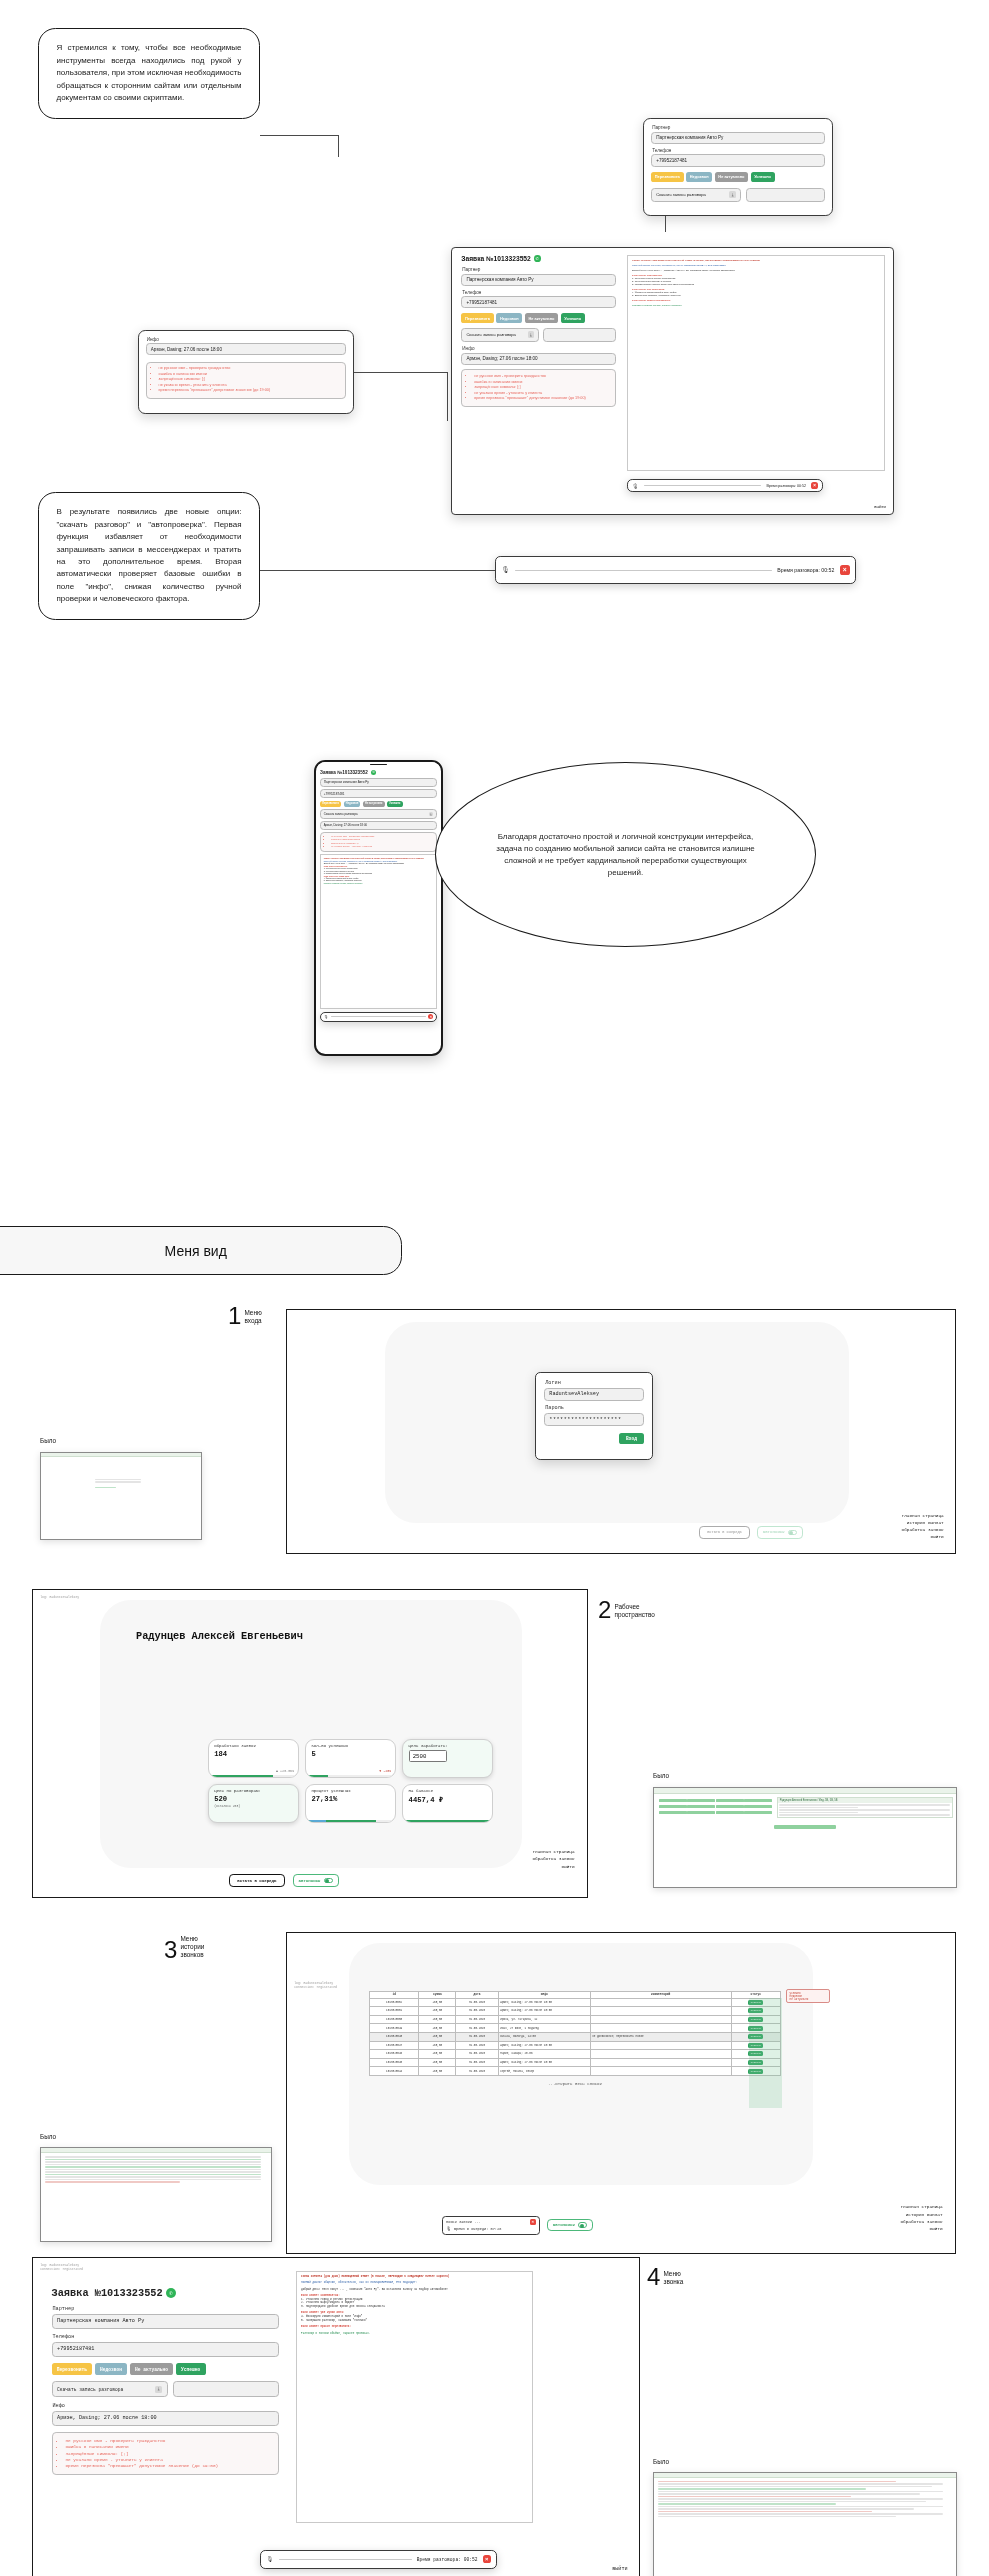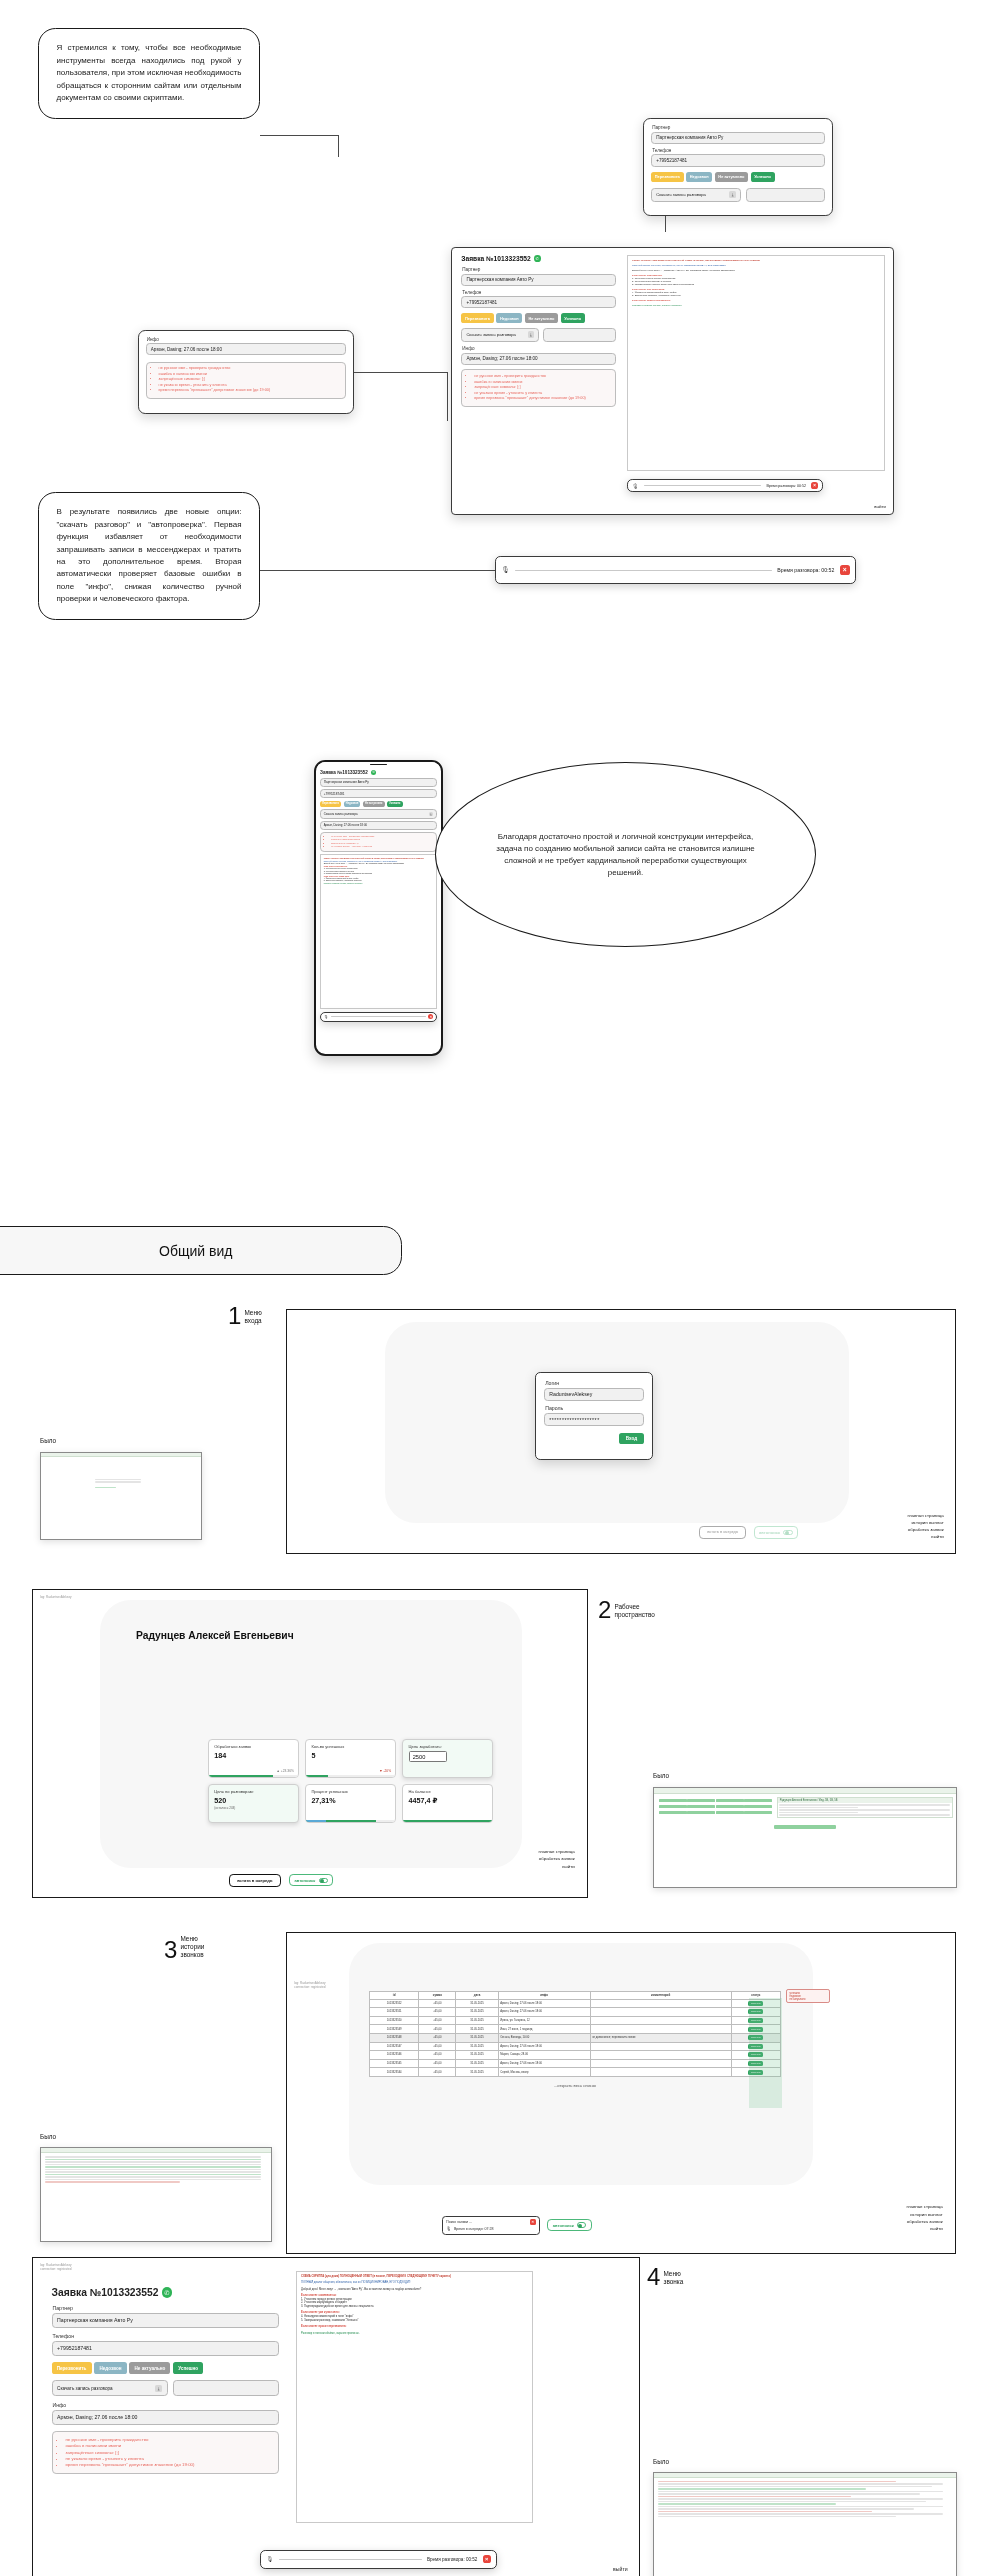--- a/index.html
+++ b/index.html
@@ -96,26 +96,26 @@
     background:#f7f7f7; border:0.8px solid #1a1a1a; border-radius:0 18.5px 18.5px 0;
     display:flex; align-items:center; justify-content:center;
     font-size:14px; color:#111;
   }
   .numlabel { display:flex; align-items:flex-end; gap:3.1px; }
   .numlabel .n { font-size:24px; line-height:.85; color:#111; font-weight:400; }
   .numlabel .t { font-size:6.4px; line-height:1.25; color:#111; padding-bottom:1.5px; }
   .bylo { font-size:6.4px; color:#111; }
 
   
-  .frame { border:0.7px solid #1a1a1a; background:#fff; }
+  .frame { border:0.7px solid #1a1a1a; background:#fff;font-family:Liberation Mono, monospace; }
   .shadowed { box-shadow:0 1.5px 7.2px rgba(0,0,0,.13); }
 
   
   .stat {
-    background:#fff; border:0.5px solid #cfcfcf; border-radius:4px;
+    background:#fff; border:0.5px solid #cfcfcf; border-radius:9px;
     padding:4.1px 5.2px 0 5.2px; position:relative; overflow:hidden;
   }
   .stat.mint { background:#f2faf5; box-shadow:0 1.5px 4.6px rgba(0,0,0,.13); }
   .stat .lbl { font-size:4.1px; color:#333; }
   .stat .val { font-size:7.2px; font-weight:bold; color:#111; margin-top:1.5px; }
   .stat .sub { font-size:3.1px; color:#666; margin-top:1px; }
   .stat .delta { position:absolute; right:4.1px; bottom:4.1px; font-size:3.3px; color:#777; }
   .stat .bar { position:absolute; left:0; right:0; bottom:0; height:2.1px; background:#eee; }
   .stat .bar i { display:block; height:100%; background:#2fa360; }
   .stat .bar i.blue { background:#5aa9d6; float:left; }
@@ -359,21 +359,21 @@
       <span class="xbtn" style="width:5.2px;height:5.2px;font-size:3.6px;">×</span>
     </div>
   </div>
 </div>
 
 <div class="abs ellipse" style="left:435px; top:762px; width:381px; height:185px;">
   <span style="max-width:268px; display:block;">Благодаря достаточно простой и логичной конструкции интерфейса, задача по созданию мобильной записи сайта не становится излишне сложной и не требует кардинальной переработки существующих решений.</span>
 </div>
 
 <div class="abs banner" style="left:-10.3px; top:1226px; width:412px; height:49px;">
-  <span>Общий вид</span>
+  <span>Меня вид</span>
 </div>
 
 <div class="abs numlabel" style="left:228px; top:1306px;">
   <span class="n">1</span>
   <span class="t">
     <span>Меню</span><br>
     <span>входа</span>
   </span>
 </div>
 

